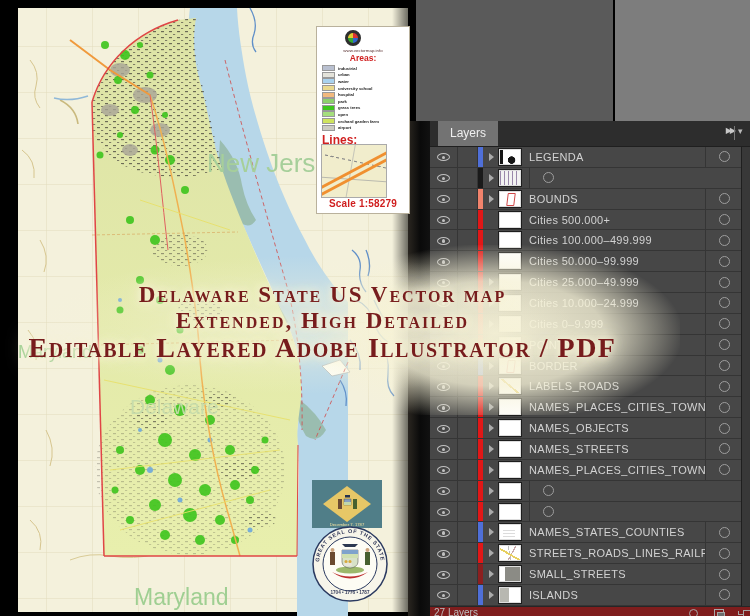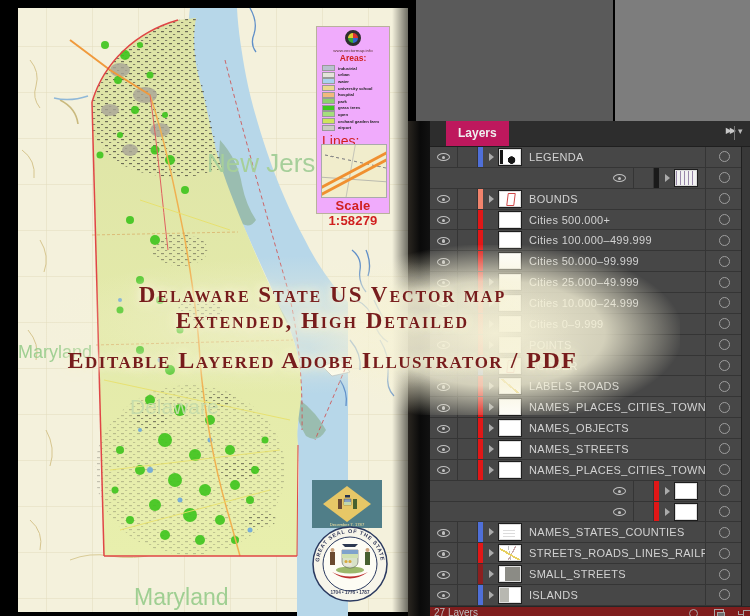--- a/index.html
+++ b/index.html
@@ -6,76 +6,76 @@
   .stage{position:relative;width:750px;height:616px;overflow:hidden;background:#000;
          font-family:"Liberation Sans",sans-serif;}
 
   
   .map-area{position:absolute;left:0;top:0;width:412px;height:616px;background:#000;}
   .map-svg{position:absolute;left:0;top:0;}
 
   .map-label{font-family:"Liberation Sans",sans-serif;}
 
   
-  .legend-box{position:absolute;left:316px;top:26px;width:74px;height:188px;background:#f0abfc;
+  .legend-box{position:absolute;left:316px;top:26px;width:94px;height:188px;background:#ffffff;
               border:1px solid #b9b19c;box-sizing:border-box;z-index:5;}
   .legend-logo{position:absolute;left:28px;top:3px;width:16px;height:16px;border-radius:50%;
                background:conic-gradient(#d33 0 25%,#36c 25% 50%,#3a3 50% 75%,#dc3 75%);
                border:3px solid #2e2e2e;box-sizing:border-box;}
   .legend-site{position:absolute;left:0;top:21px;width:100%;text-align:center;font-size:4.4px;color:#5a3030;}
   .legend-areas-title{position:absolute;left:0;top:26px;width:100%;text-align:center;font-size:8.5px;
                font-weight:bold;color:#d01f1f;}
   .legend-list{position:absolute;left:5px;top:38px;width:64px;}
   .litem{display:flex;align-items:center;height:6.6px;}
   .lsw{width:11px;height:4px;margin-right:3px;border:0.5px solid #999;flex:0 0 auto;}
   .llb{font-size:4.2px;color:#222;font-weight:bold;white-space:nowrap;}
-  .legend-lines-title{position:absolute;left:5px;top:106px;font-size:14px;font-weight:normal;color:#d01f1f;}
+  .legend-lines-title{position:absolute;left:5px;top:106px;font-size:12px;font-weight:bold;color:#d01f1f;}
   .legend-sample{position:absolute;left:4px;top:117px;width:64px;height:52px;background:#f1edcc;
                  border:0.5px solid #aaa;overflow:hidden;}
   .ls-hwy1,.ls-hwy2{position:absolute;width:90px;height:2.5px;background:#f09030;transform:rotate(-28deg);}
   .ls-hwy1{left:-10px;top:22px;} .ls-hwy2{left:-10px;top:29px;}
   .ls-rd1{position:absolute;left:-4px;top:34px;width:75px;height:1px;background:#b9b9ae;transform:rotate(4deg);}
   .ls-rd2{position:absolute;left:28px;top:-6px;width:1px;height:66px;background:#c4c4b8;transform:rotate(10deg);}
   .ls-rail{position:absolute;left:-4px;top:16px;width:75px;height:1px;transform:rotate(12deg);
            background:repeating-linear-gradient(90deg,#888 0 3px,transparent 3px 6px);}
-  .legend-scale{position:absolute;left:0;top:171px;width:100%;text-align:center;font-size:13px;
+  .legend-scale{position:absolute;left:0;top:171px;width:100%;text-align:center;font-size:10px;
                 font-weight:bold;color:#d01f1f;letter-spacing:0.2px;}
 
   
   .title-overlay{position:absolute;left:0;top:0;width:750px;height:616px;pointer-events:none;z-index:40;}
   .glow-a{position:absolute;left:310px;top:245px;width:370px;height:170px;
           background:radial-gradient(ellipse at 50% 52%,rgba(246,242,215,0.97) 0%,rgba(246,242,215,0.8) 42%,rgba(246,242,215,0) 72%);}
   .glow-b{position:absolute;left:20px;top:255px;width:560px;height:140px;
           background:radial-gradient(ellipse at 50% 50%,rgba(246,242,215,0.55) 0%,rgba(246,242,215,0) 70%);}
   .title-lines{position:absolute;left:0;top:282px;width:645px;text-align:center;
                font-family:"Liberation Serif",serif;font-variant:small-caps;font-weight:600;color:#771c1c;
                text-shadow:0 0 6px #f6f2d6,0 0 12px #f6f2d6,0 0 22px #f6f2d6;}
   .tl1{font-size:23px;letter-spacing:2px;line-height:26px;}
   .tl2{font-size:23px;letter-spacing:2px;line-height:26px;font-family:Liberation Serif, serif;}
-  .tl3{font-size:24px;letter-spacing:1.5px;line-height:27px;margin-top:13px;}
+  .tl3{font-size:28px;letter-spacing:1.5px;line-height:27px;}
 
   
   .dock-left{position:absolute;left:413px;top:0;width:198px;height:121px;background:#5a5a5a;border-left:3px solid #000;}
   .dock-right{position:absolute;left:613px;top:0;width:137px;height:121px;background:#7d7d7d;border-left:2px solid #000;}
   .panel-gap{position:absolute;left:408px;top:121px;width:22px;height:495px;
              background:linear-gradient(90deg,#2a2620 0,#0a0a0a 55%,#111 100%);}
 
   .panel{position:absolute;left:430px;top:121px;width:320px;height:495px;background:#2d2d2d;}
   .panel-tabs{position:absolute;left:0;top:0;width:320px;height:25px;background:#2d2d2d;
               border-bottom:1px solid #1f1f1f;}
   .tab{position:absolute;top:0;height:25px;line-height:25px;padding:0 12px;font-size:12px;}
-  .tab-active{left:16px;color:#efefef;font-weight:bold;background:#be185d;}
+  .tab-active{left:8px;color:#efefef;font-weight:normal;background:#737373;}
   .tab-inactive{left:68px;color:#929292;font-weight:bold;margin-top:46px;}
   .panel-collapse{position:absolute;right:16px;top:5px;font-size:8px;color:#c8c8c8;letter-spacing:-2px;cursor:default;}
   .panel-corner{position:absolute;right:2px;top:5px;width:10px;height:14px;overflow:hidden;color:#bbb;font-size:9px;
                 border-left:1px solid #777;padding-left:3px;}
 
   .layers-list{position:absolute;left:0;top:26px;width:312px;height:459px;display:flex;flex-direction:column;}
   .lrow{position:relative;flex:1 1 auto;background:#474747;border-bottom:1px solid #353535;
-        display:flex;align-items:center;box-sizing:border-box;justify-content:flex-end;}
+        display:flex;align-items:center;box-sizing:border-box;}
   .eye-cell{width:27px;height:100%;border-right:1px solid #353535;display:flex;align-items:center;justify-content:center;flex:0 0 auto;}
   .eye{position:relative;width:15px;height:13px;}
   .eye::before{content:'';position:absolute;left:1px;top:3px;width:11px;height:6px;
                border:1.5px solid #c0c0c0;border-radius:50%;}
   .eye::after{content:'';position:absolute;left:5.6px;top:5.6px;width:3.2px;height:3.2px;background:#c0c0c0;border-radius:50%;}
   .lock-cell{width:19px;height:100%;border-right:1px solid #353535;flex:0 0 auto;}
   .cbar{width:5px;height:100%;flex:0 0 auto;}
   .arrow-cell{width:16px;display:flex;align-items:center;justify-content:center;flex:0 0 auto;}
   .tri{width:0;height:0;border-left:5px solid #ababab;border-top:4px solid transparent;border-bottom:4px solid transparent;}
   .thumb{width:22px;height:16px;background:#fff;border:1px solid #ddd;box-shadow:0 0 0 1px #1d1d1d;

